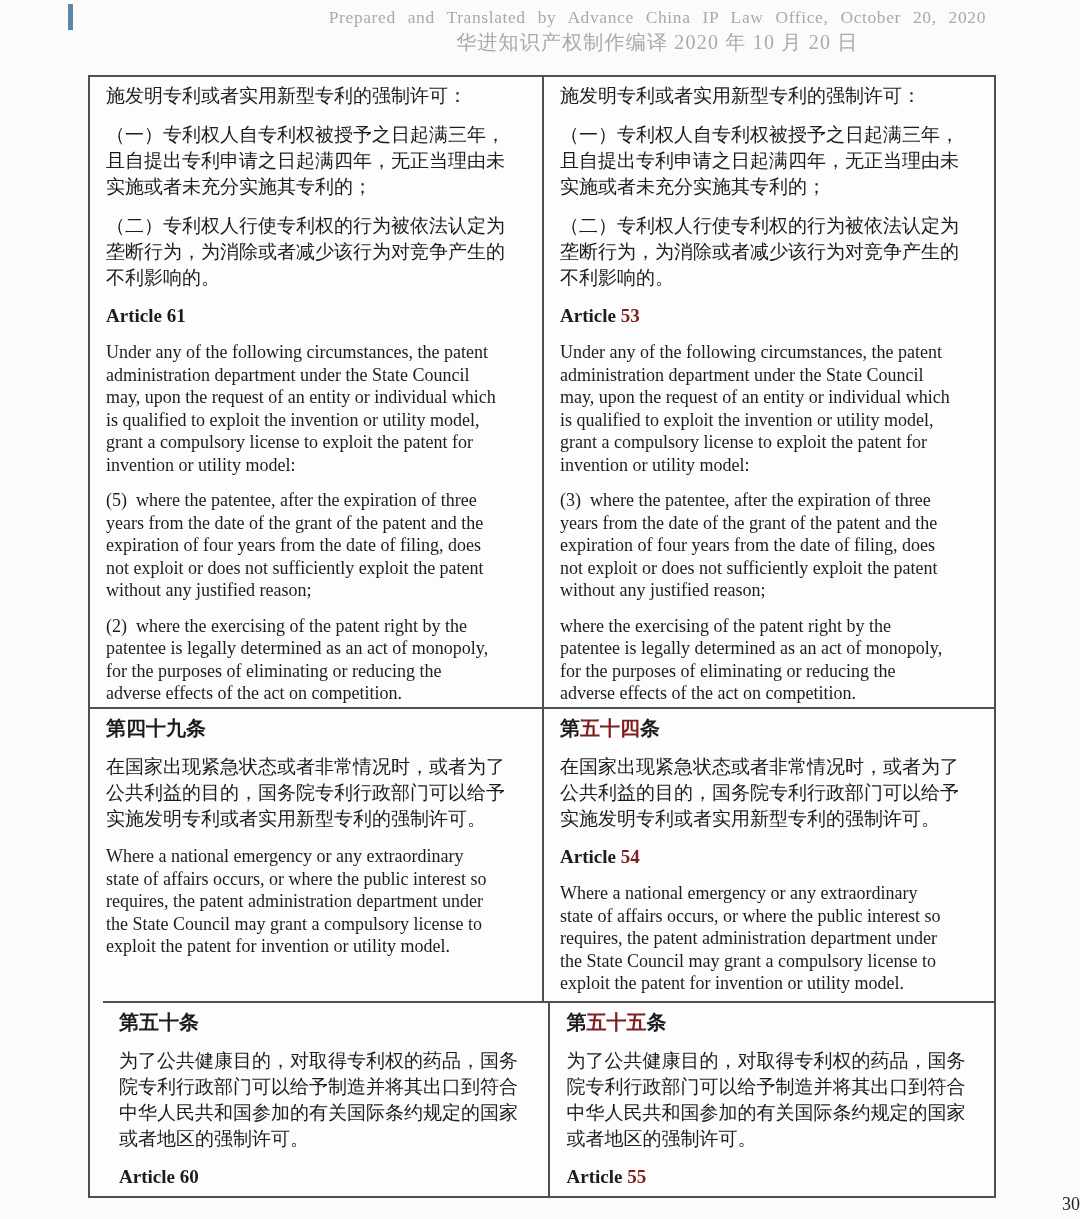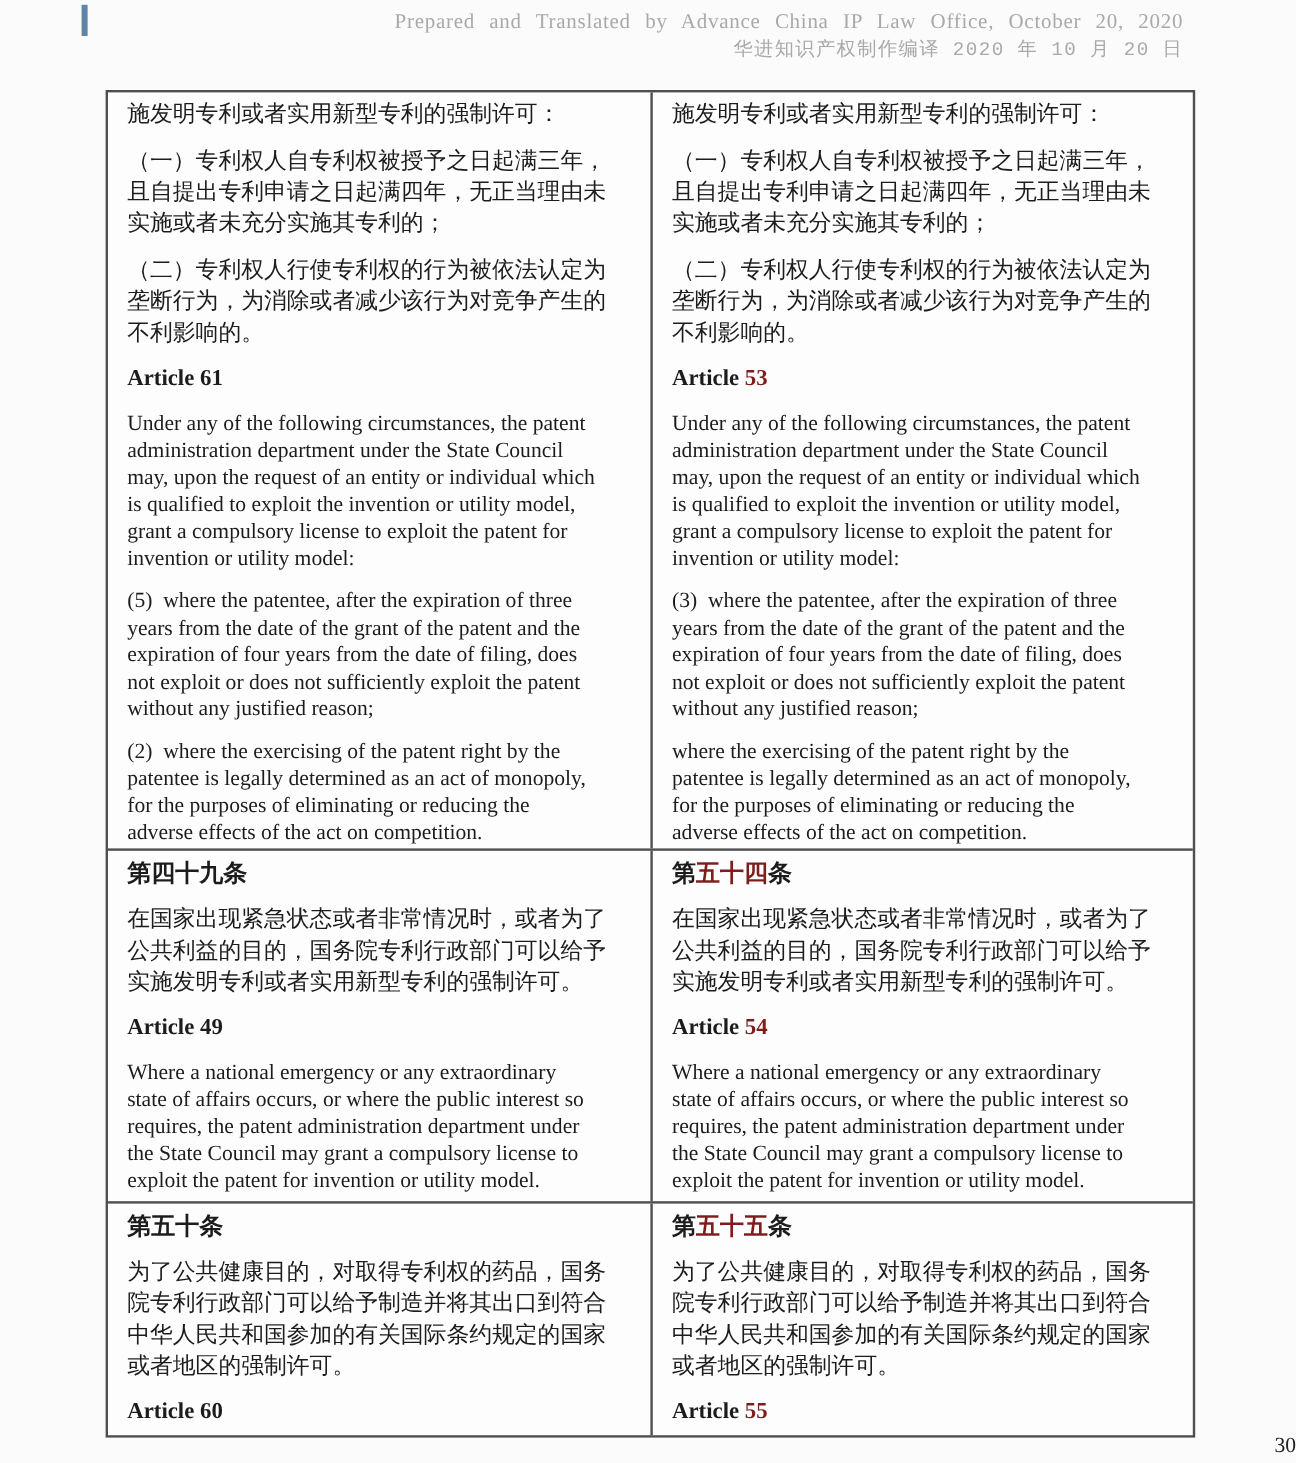--- a/index.html
+++ b/index.html
@@ -12,45 +12,45 @@
     overflow: hidden;
   }
   
   .accent-bar {
     position: absolute; left: 68px; top: 4px;
     width: 5px; height: 26px;
     background: #5f85a6;
   }
   .page-header {
     position: absolute; top: 5px; right: 94px;
-    text-align: right;
+    text-align: center;
     color: #a9a9a9;
     line-height: 25px;
   }
   .page-header .hline1 { font-size: 17.5px; word-spacing: 7px; letter-spacing: 0.6px; }
-  .page-header .hline2 { font-size: 16px; letter-spacing: 1.2px; font-family: Liberation Mono, monospace; }
+  .page-header .hline2 { font-size: 20px; letter-spacing: 1.2px; }
   
   .doc-table {
     position: absolute; left: 88px; top: 75px;
     width: 904px;
     border: 2px solid #4f4f4f;
     background: #fdfdfd;
     box-sizing: content-box;
   }
   .t-row { display: flex; }
   .t-row + .t-row { border-top: 2px solid #4f4f4f; }
   .t-cell {
     width: 452px; box-sizing: border-box;
     padding: 6px 8px 0 16px;
     overflow: hidden;
   }
   .t-cell + .t-cell { border-left: 2px solid #4f4f4f; }
   .r0 { height: 630px; }
   .r1 { height: 292px; }
-  .r2 { height: 193px; }
+  .r2 { height: 193px; margin-left: 13px; }
   
   .blk { margin: 0 0 13px 0; white-space: pre-wrap; }
   .blk.cn { font-size: 19px; line-height: 26px; }
   .blk.en { font-size: 18px; line-height: 22.5px; }
   .blk.h  { font-weight: bold; }
   .blk.h.en { font-size: 19px; line-height: 24px; }
   .blk.h.cn { font-size: 20px; line-height: 26px; }
   .red {
     color: #7f1d1d;
     text-decoration-color: #c2272d;
@@ -124,21 +124,20 @@
 for the purposes of eliminating or reducing the
 adverse effects of the act on competition.</span></div>
       </div>
   </div>
   <div class="t-row r1">
     <div class="t-cell">
         <div class="blk cn h"><span class="">第四十九条</span></div>
         <div class="blk cn"><span class="">在国家出现紧急状态或者非常情况时，或者为了
 公共利益的目的，国务院专利行政部门可以给予
 实施发明专利或者实用新型专利的强制许可。</span></div>
-        <div class="blk en h"><span class="">Article 49</span></div>
         <div class="blk en"><span class="">Where a national emergency or any extraordinary
 state of affairs occurs, or where the public interest so
 requires, the patent administration department under
 the State Council may grant a compulsory license to
 exploit the patent for invention or utility model.</span></div>
       </div>
     <div class="t-cell">
         <div class="blk cn h"><span class="">第</span><span class="red">五十四</span><span class="">条</span></div>
         <div class="blk cn"><span class="">在国家出现紧急状态或者非常情况时，或者为了
 公共利益的目的，国务院专利行政部门可以给予

